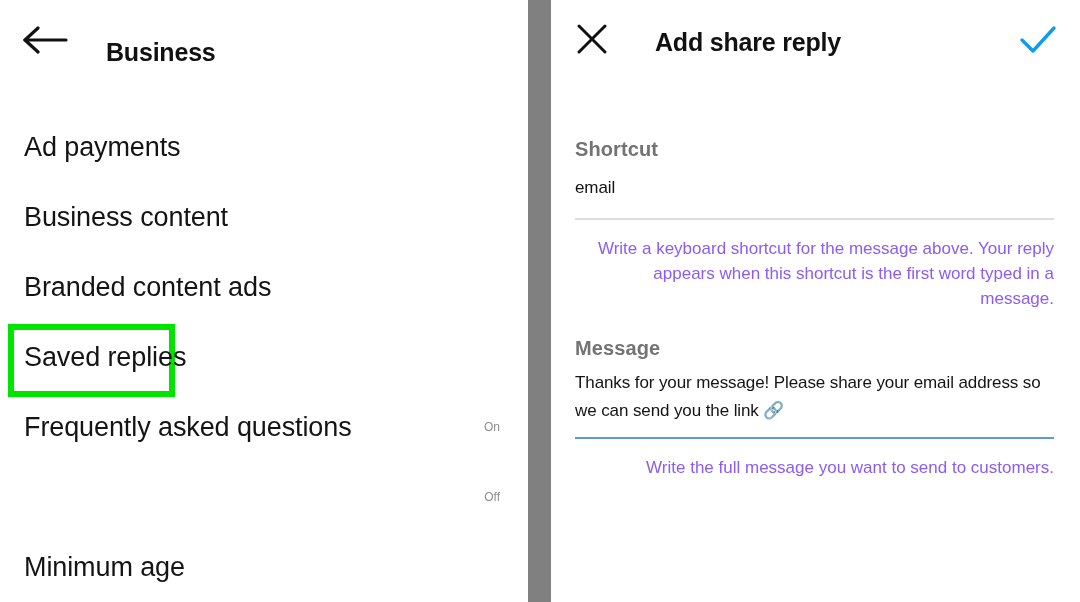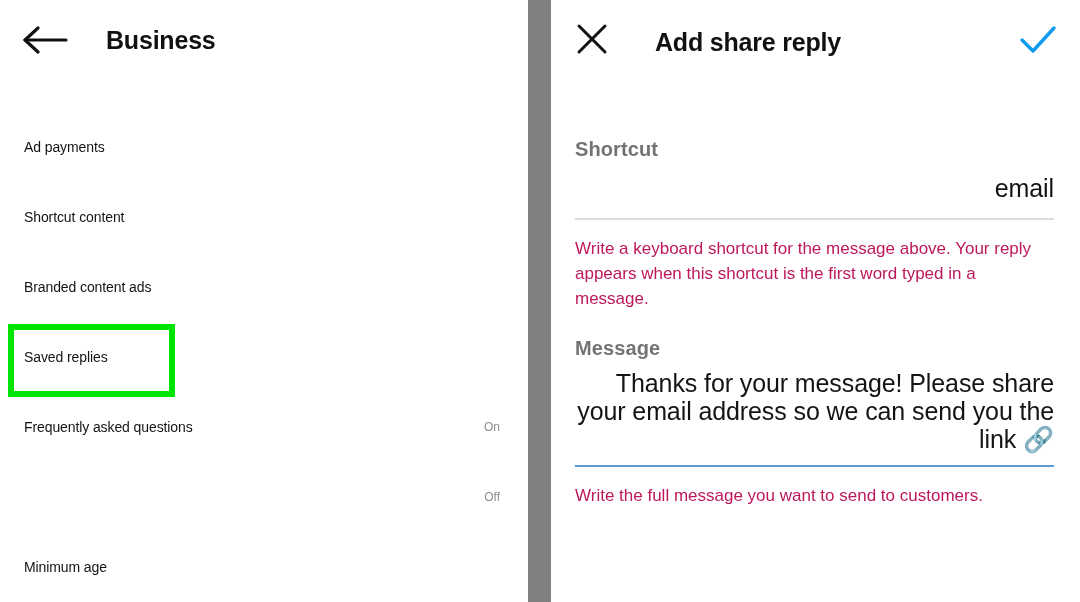--- a/index.html
+++ b/index.html
@@ -42,21 +42,21 @@
     position: absolute;
     left: 22px;
     top: 26px;
     width: 46px;
     height: 28px;
     display: block;
   }
   .page-title {
     position: absolute;
     left: 106px;
-    top: 24px;
+    top: 36px;
     font-size: 25px;
     font-weight: bold;
     color: #111111;
     letter-spacing: -0.2px;
     line-height: 32px;
   }
 
   .menu-list {
     position: absolute;
     left: 0;
@@ -65,21 +65,21 @@
   }
   .menu-item {
     position: relative;
     height: 70px;
     display: flex;
     align-items: center;
     padding: 0 28px 0 24px;
     box-sizing: border-box;
   }
   .menu-label {
-    font-size: 14px;
+    font-size: 27px;
     color: #141414;
     line-height: 26px;
     letter-spacing: -0.1px;
   }
   .menu-status {
     margin-left: auto;
     font-size: 12px;
     color: #8e8e8e;
     line-height: 24px;
   }
@@ -155,42 +155,42 @@
     right: 26px;
   }
   .field-label {
     font-size: 20px;
     font-weight: bold;
     color: #737373;
     line-height: 22px;
     letter-spacing: 0.1px;
   }
   .field-value {
-    font-size: 25px;
+    font-size: 17px;
     color: #141414;
     line-height: 28px;
     letter-spacing: -0.1px;
     word-wrap: break-word;
-    text-align: right;
   }
   .underline-gray {
     height: 2px;
     background: #dcdcdc;
     width: 100%;
   }
   .underline-blue {
     height: 2px;
     background: #5b9bd5;
     width: 100%;
   }
   .helper-text {
     font-size: 17px;
-    color: #be185d;
+    color: #8b5cf6;
     line-height: 25px;
     letter-spacing: 0px;
+    text-align: right;
   }
 
   .spacer-shortcut-label { height: 14px; }
   .spacer-shortcut-rule  { height: 16px; }
   .spacer-helper-top     { height: 16px; }
   .spacer-msg-label      { height: 26px; }
   .spacer-msg-value      { height: 10px; }
   .spacer-msg-rule       { height: 12px; }
 </style>
 </head>
@@ -211,21 +211,21 @@
     </div>
 
     <div class="menu-list">
 
       <div class="menu-item">
         <span class="menu-label">Ad payments</span>
         <span class="menu-status"></span>
       </div>
 
       <div class="menu-item">
-        <span class="menu-label">Shortcut content</span>
+        <span class="menu-label">Business content</span>
         <span class="menu-status"></span>
       </div>
 
       <div class="menu-item">
         <span class="menu-label">Branded content ads</span>
         <span class="menu-status"></span>
       </div>
 
       <div class="menu-item highlighted">
         <span class="highlight-box"></span>

